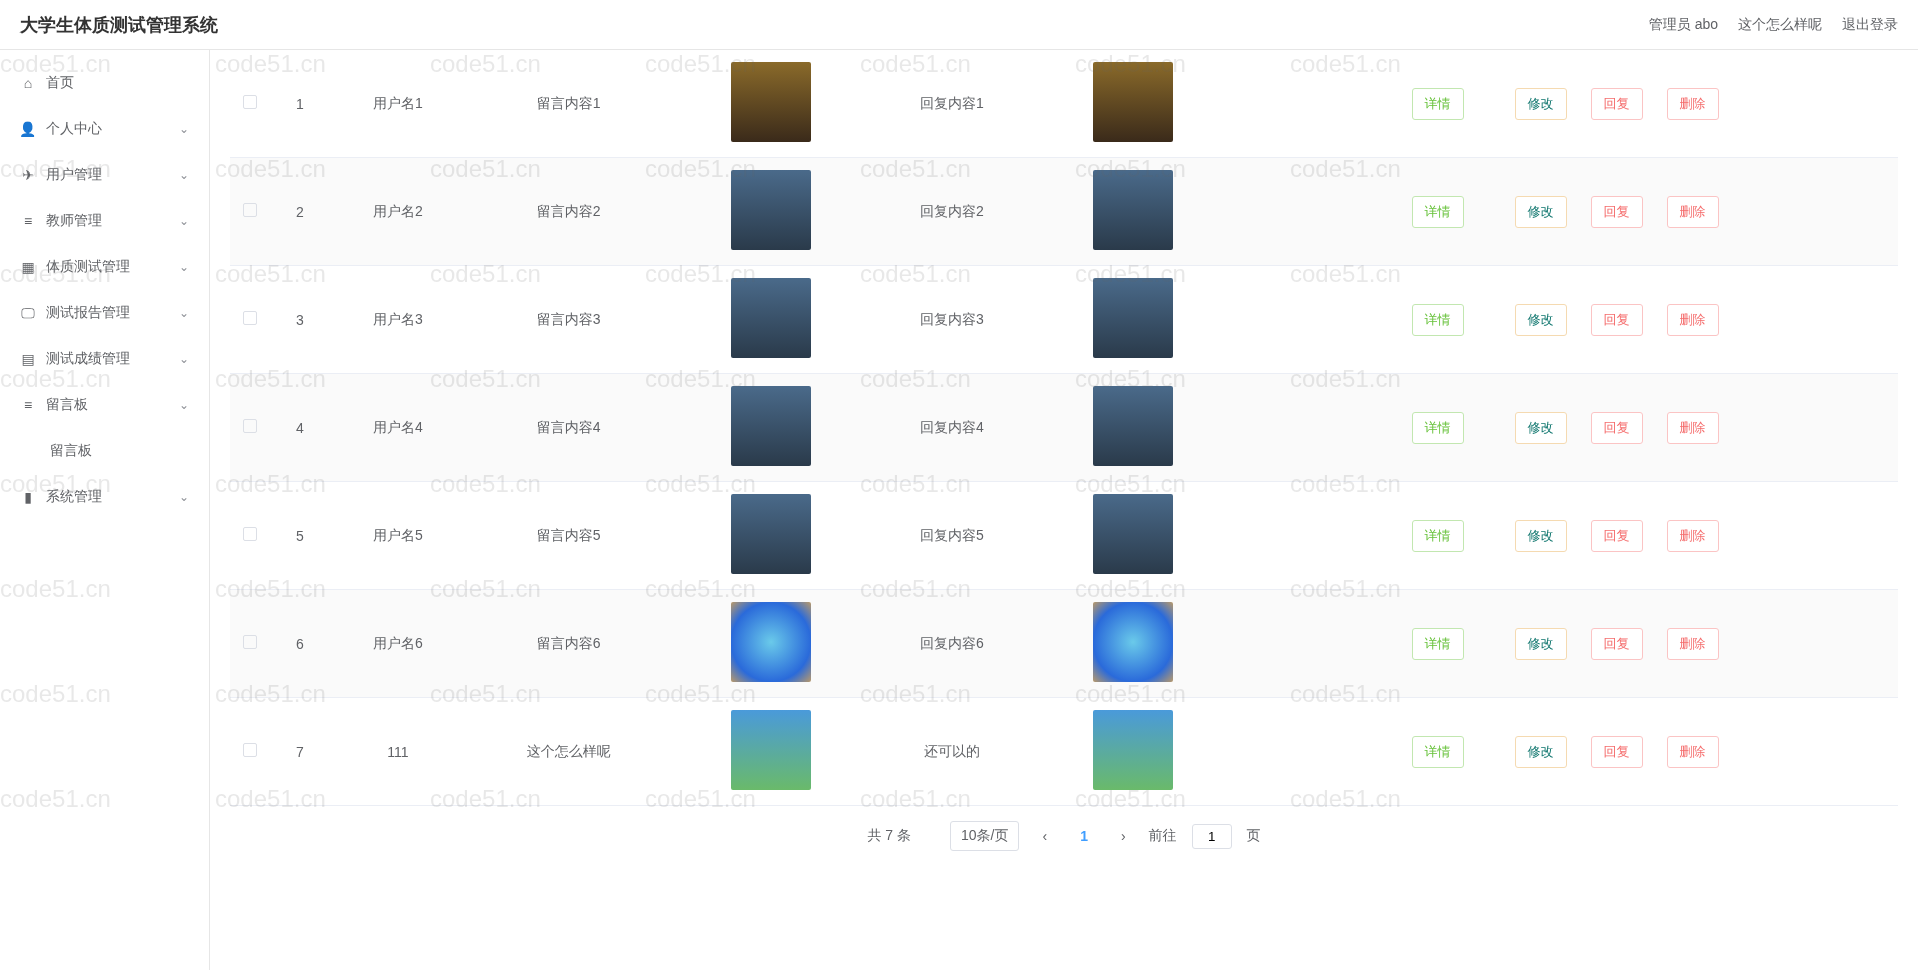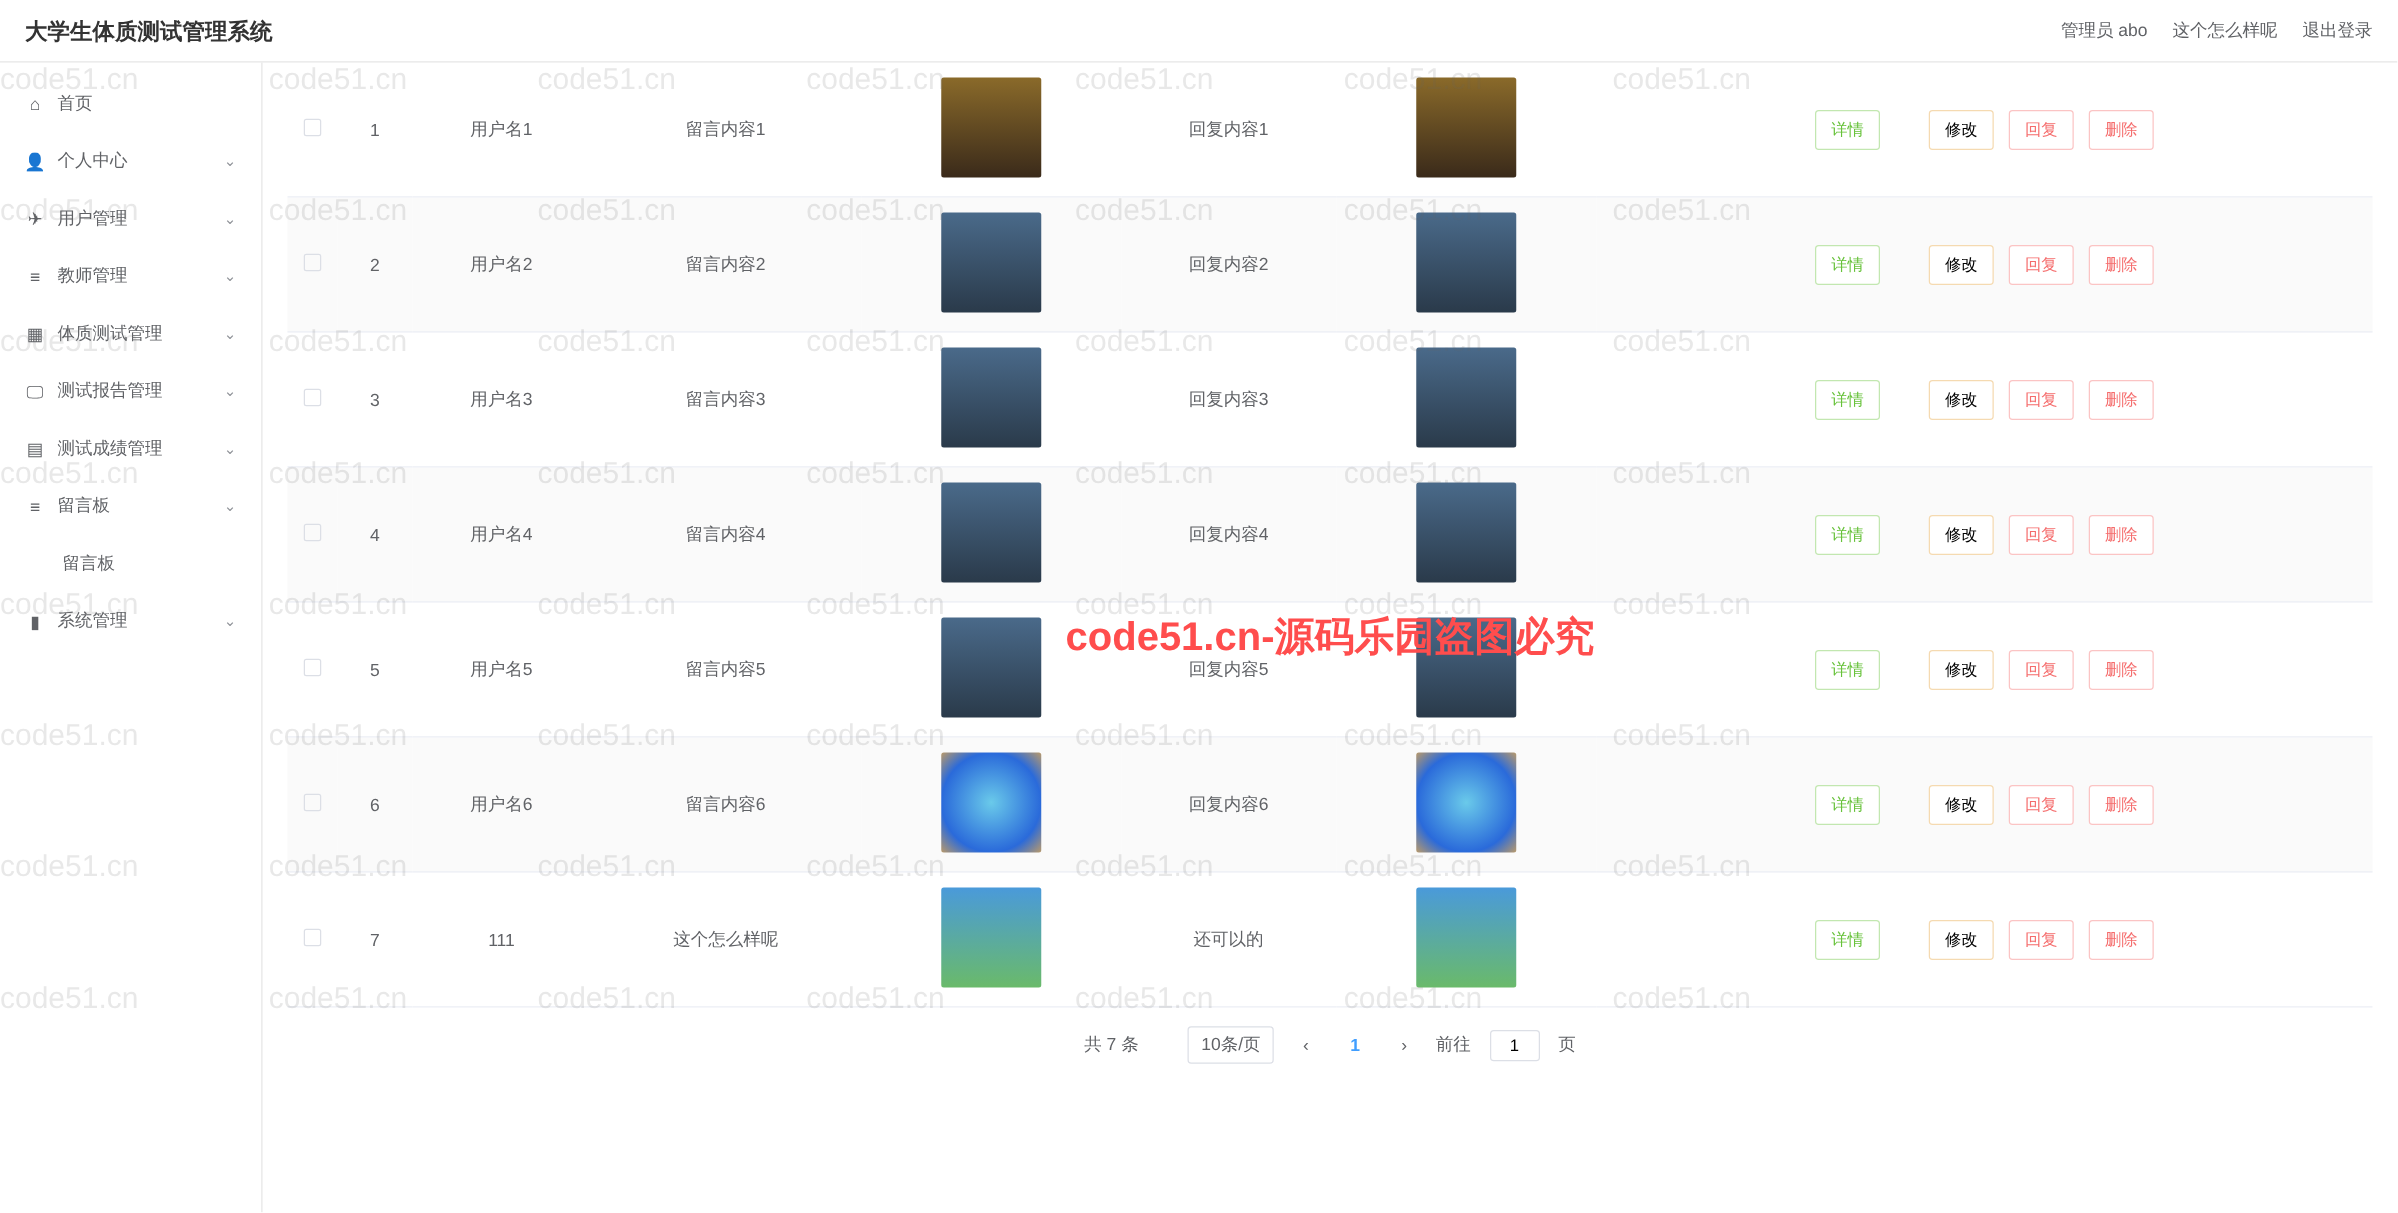--- a/index.html
+++ b/index.html
@@ -19,24 +19,24 @@
 .table tr { border-bottom: 1px solid #ebeef5; }
 .table tr:nth-child(even) { background: #fafafa; }
 .table td { padding: 12px 8px; text-align: center; vertical-align: middle; }
 .table td:first-child { width: 40px; }
 .table td:nth-child(2) { width: 60px; }
 .checkbox { width: 14px; height: 14px; border: 1px solid #dcdfe6; display: inline-block; border-radius: 2px; cursor: pointer; }
 .thumb { width: 80px; height: 80px; background: linear-gradient(180deg, #4a6a8a 0%, #2a3a4a 100%); display: inline-block; border-radius: 2px; }
 .thumb-sunset { background: linear-gradient(180deg, #8a6a2a 0%, #3a2a1a 100%); }
 .thumb-sky { background: linear-gradient(180deg, #4a9ada 0%, #6aba6a 100%); }
 .thumb-blue { background: radial-gradient(circle, #6acaea 0%, #2a6ada 70%, #ba9a6a 100%); }
-.actions { display: flex; gap: 12px; justify-content: center; flex-wrap: nowrap; }
+.actions { display: flex; gap: 24px; justify-content: center; flex-wrap: nowrap; }
 .btn { padding: 6px 12px; border: 1px solid #dcdfe6; background: #fff; border-radius: 3px; cursor: pointer; font-size: 13px; }
 .btn-detail { color: #67c23a; border-color: #c2e7b0; }
-.btn-edit { color: #000000; border-color: #f5dab1; margin-left: 27px; }
+.btn-edit { color: #0f766e; border-color: #f5dab1; margin-left: 27px; }
 .btn-reply { color: #f56c6c; border-color: #fbc4c4; }
 .btn-delete { color: #f56c6c; border-color: #fbc4c4; }
 .pagination { display: flex; align-items: center; justify-content: center; gap: 15px; padding: 15px 0; }
 .page-select { padding: 5px 10px; border: 1px solid #dcdfe6; border-radius: 3px; margin-left: 24px; }
 .page-arrow { cursor: pointer; padding: 0 8px; color: #606266; }
 .page-current { color: #409eff; font-weight: bold; padding: 0 10px; }
 .page-input { width: 40px; padding: 4px; border: 1px solid #dcdfe6; border-radius: 3px; text-align: center; }
 .watermark { position: absolute; top: 50%; left: 50%; transform: translate(-50%, -50%); color: #ff4d4d; font-size: 32px; font-weight: bold; pointer-events: none; z-index: 100; white-space: nowrap; }
 .wm-bg { position: fixed; color: rgba(100,100,100,0.15); font-size: 24px; pointer-events: none; z-index: 5; }
 </style>
@@ -95,21 +95,20 @@
     </div>
     <div class="submenu-item">留言板</div>
     <div class="menu-item">
       <span class="menu-icon">▮</span>
       <span>系统管理</span>
       <span class="menu-expand">⌄</span>
     </div>
   </div>
 
   <div class="main">
-    <div class="watermark">code51.cn-源码乐园盗图必究</div>
     <table class="table">
       <tbody id="table-body">
           <tr>
     <td><span class="checkbox"></span></td>
     <td>1</td>
     <td>用户名1</td>
     <td>留言内容1</td>
     <td><span class="thumb thumb-sunset"></span></td>
     <td>回复内容1</td>
     <td><span class="thumb thumb-sunset"></span></td>

